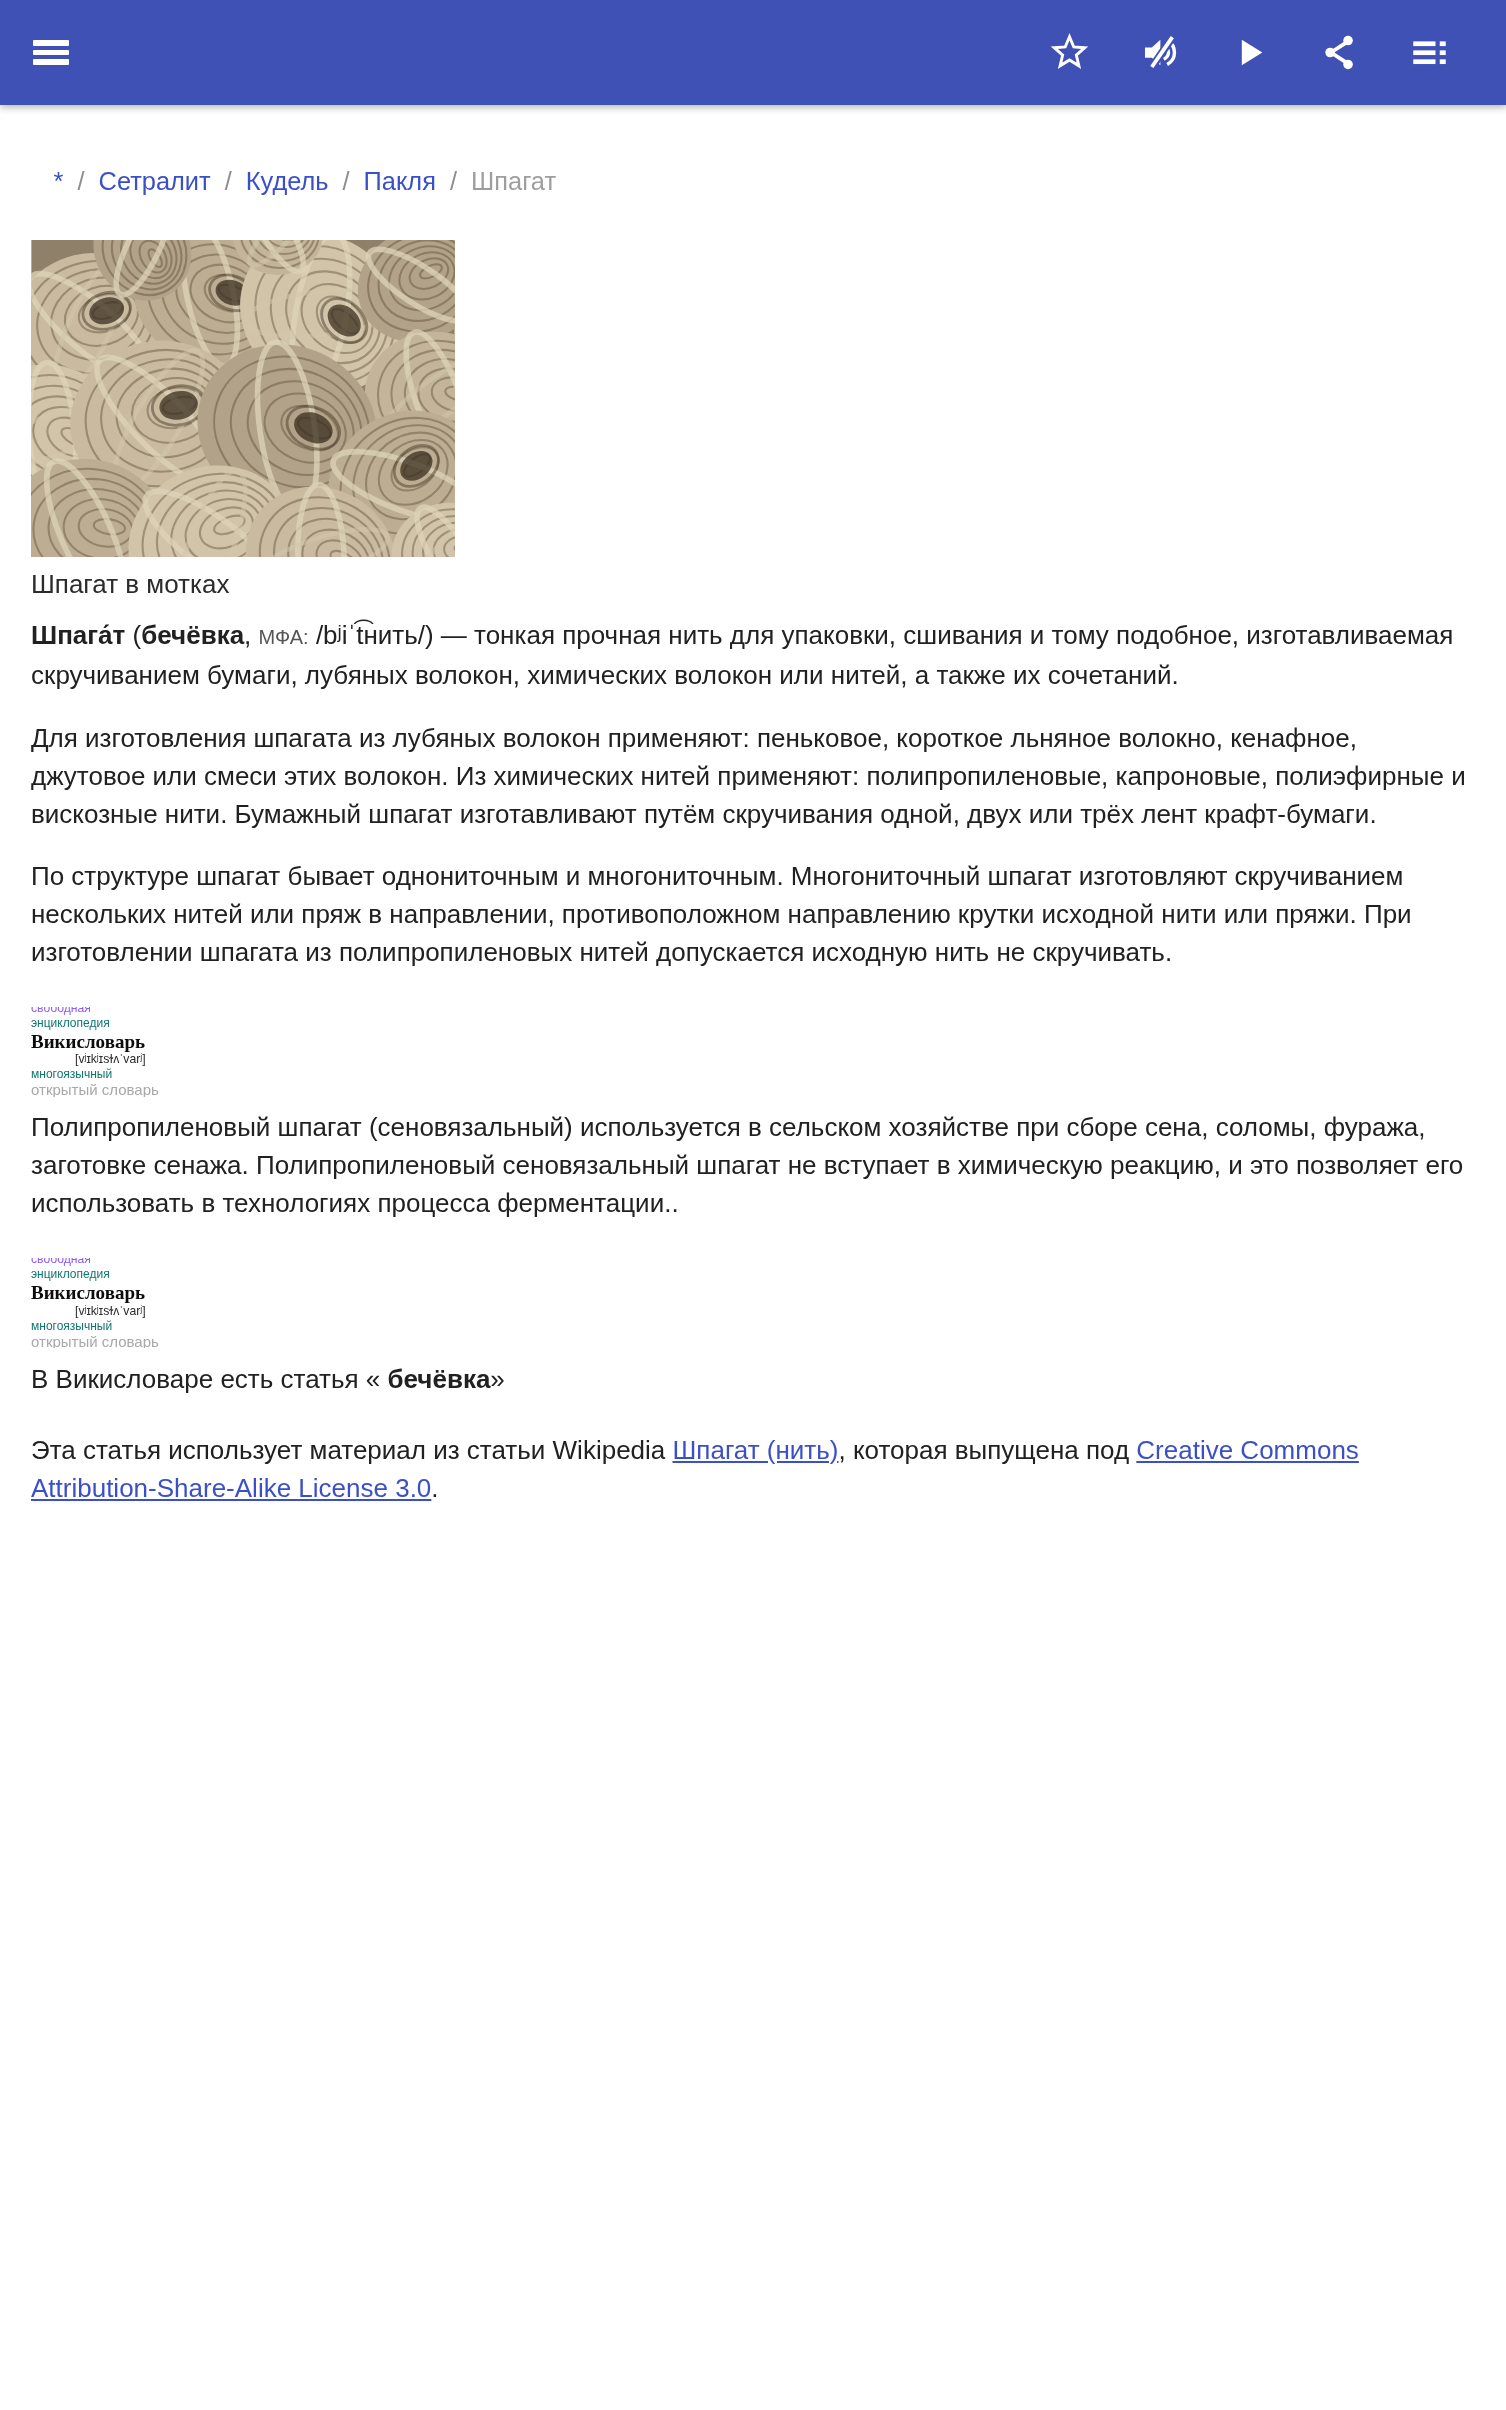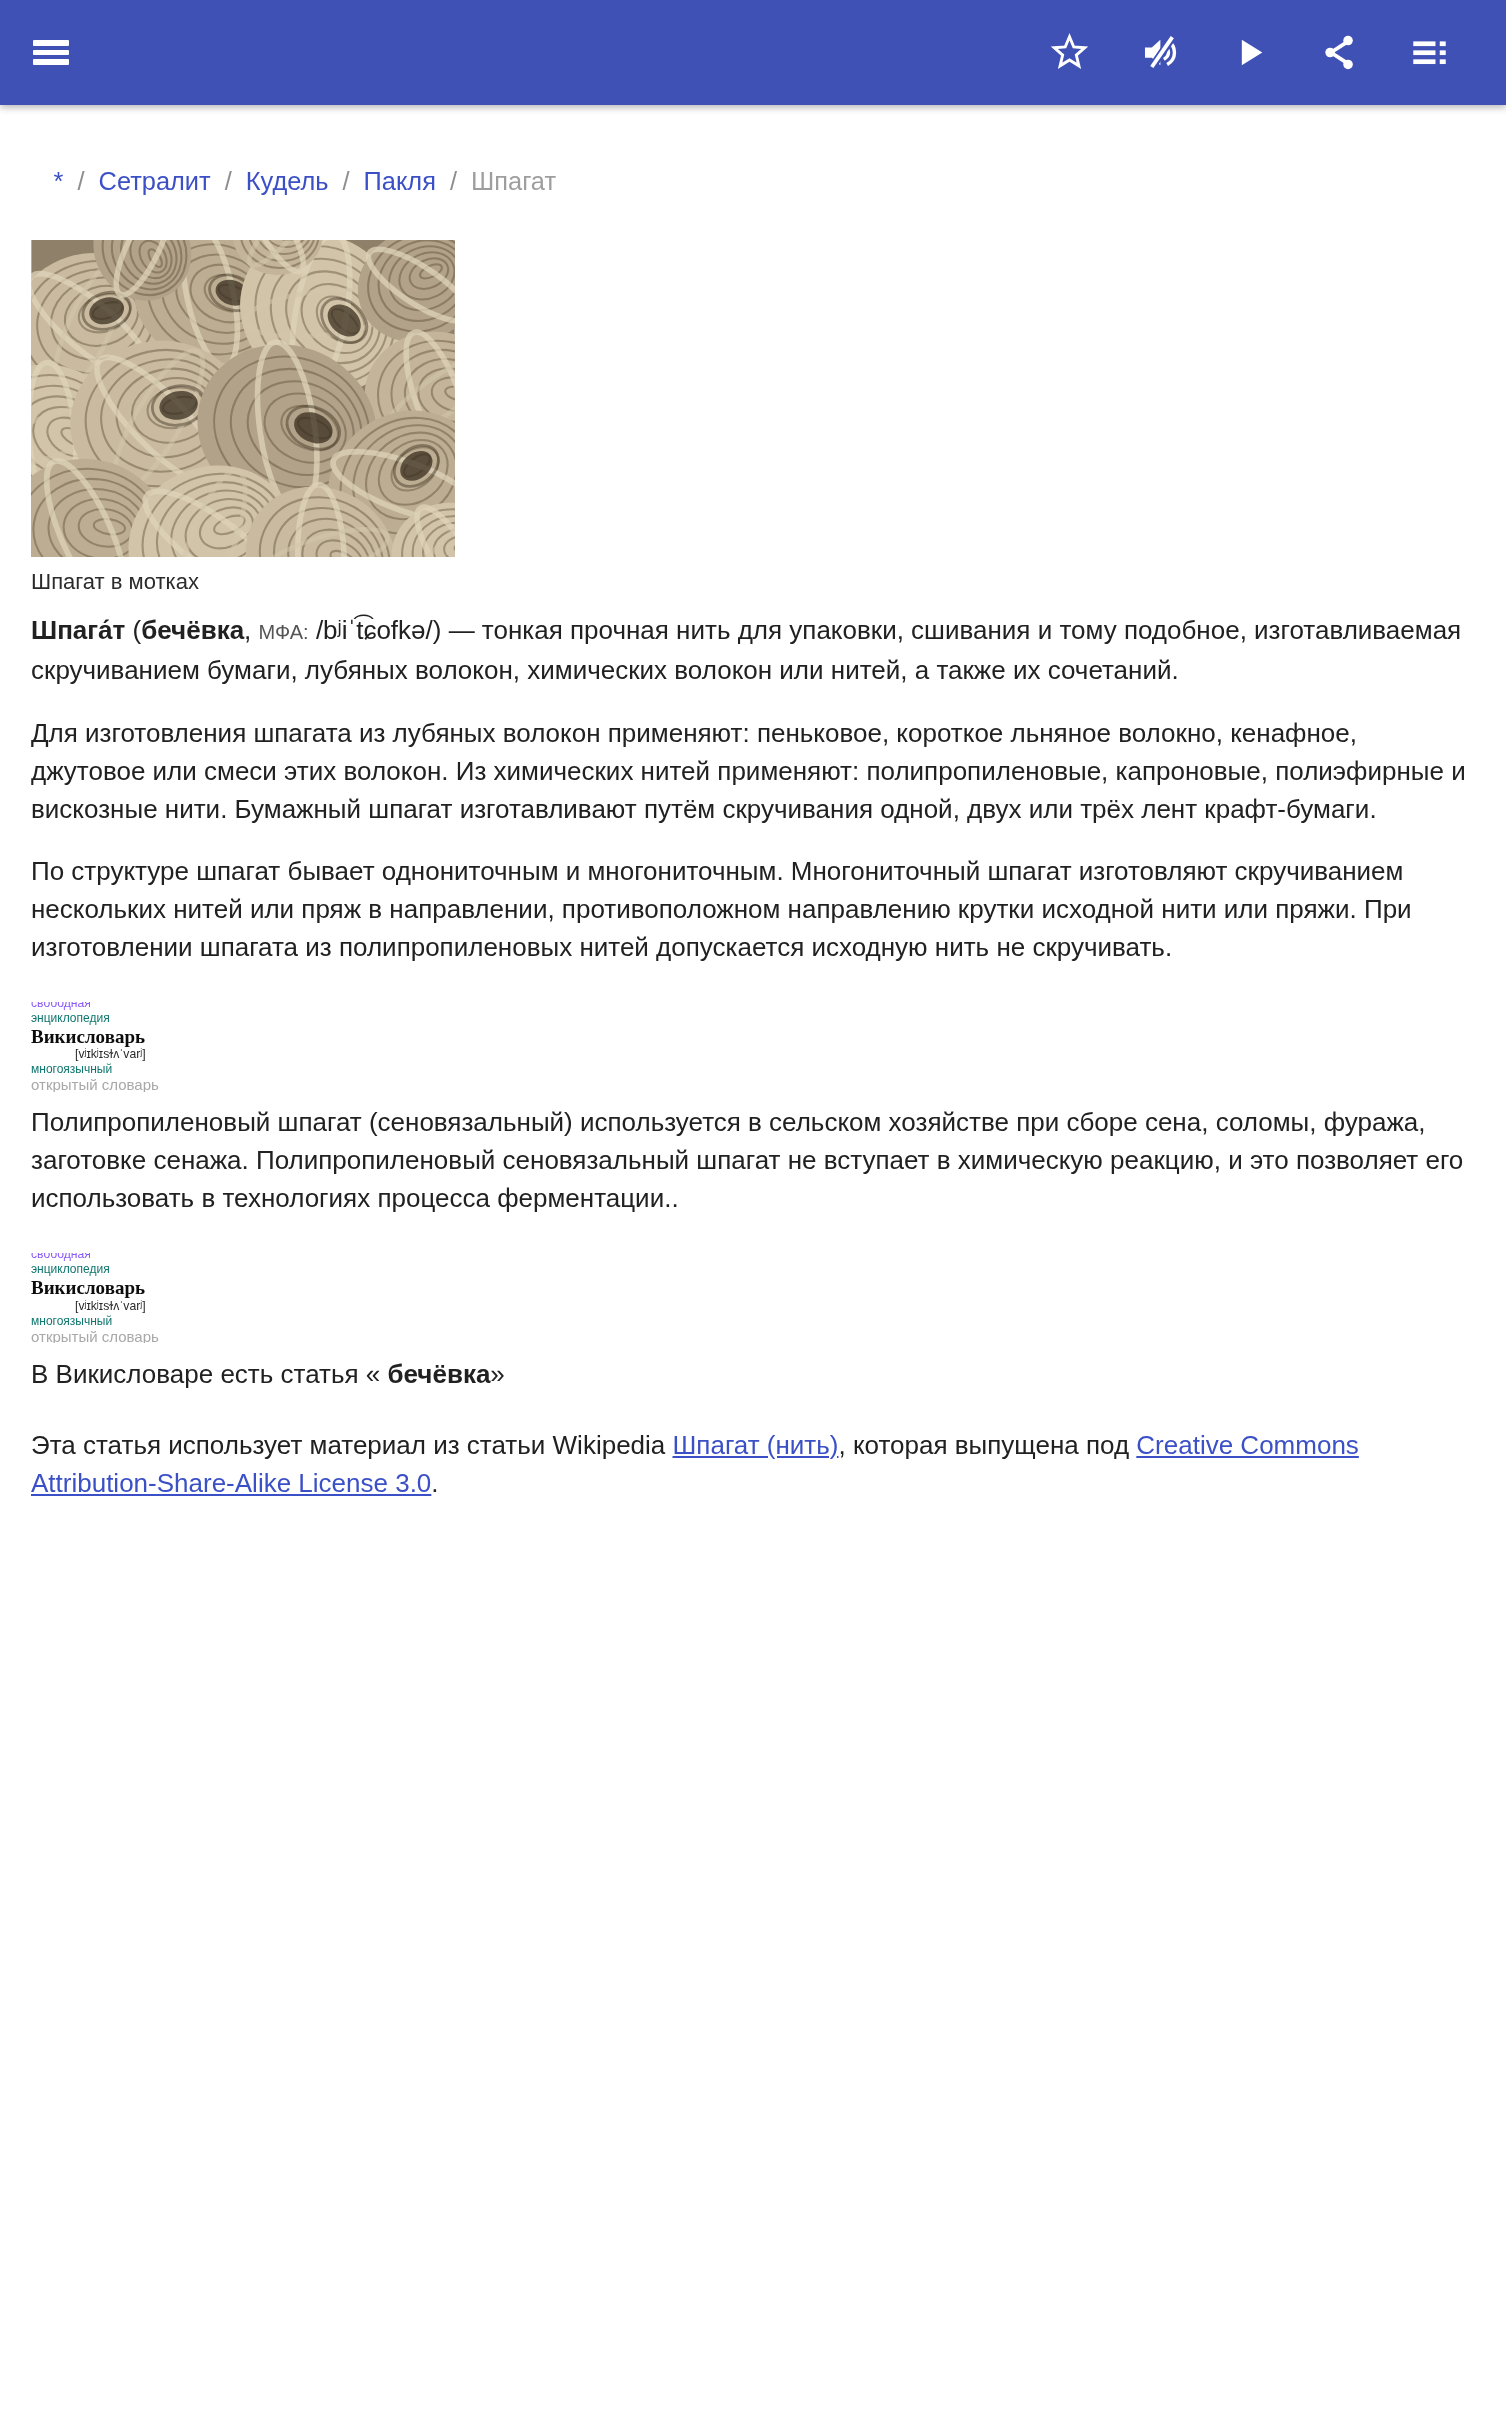--- a/index.html
+++ b/index.html
@@ -19,21 +19,21 @@
   
   .content{padding:62px 31px 0 31px;}
 
   .breadcrumb{padding-left:22.6px;font-size:25.4px;display:flex;align-items:baseline;}
   .breadcrumb a{color:#3B50C6;text-decoration:none;cursor:pointer;}
   .crumb-sep{color:#8e8e8e;margin:0 14px;}
   .crumb-current{color:#9E9E9E;}
 
   figure{margin:44px 0 0 0;padding:0;}
   .photo{display:block;width:424px;height:317px;}
-  figcaption{margin-top:12.2px;font-size:22px;color:#2b2b2b;}
+  figcaption{margin-top:12.2px;font-size:26px;color:#2b2b2b;}
 
   p{font-size:26px;line-height:38px;margin:24.5px 0 0 0;max-width:1444px;}
   .lead{margin-top:16px;}
   .ipa-label{font-size:20px;color:#555;}
   b{font-weight:bold;}
 
   
   .wikt-logo{margin-top:36px;height:90px;overflow:hidden;width:207px;cursor:pointer;}
   .wikt-logo div{white-space:nowrap;}
   .wl-top{font-size:12.2px;line-height:15px;color:#8b5cf6;margin-top:-6.6px;}
@@ -289,21 +289,21 @@
           <ellipse cx="11.16" cy="-4.96" rx="28.519999999999996" ry="22.320000000000004" fill="none" stroke="rgba(88,72,50,0.42)" stroke-width="2.2"></ellipse>
           <ellipse cx="13.95" cy="-6.2" rx="20.15" ry="13.950000000000001" fill="none" stroke="rgba(88,72,50,0.42)" stroke-width="2.2"></ellipse>
           <ellipse cx="16.74" cy="-7.44" rx="11.779999999999998" ry="5.580000000000005" fill="none" stroke="rgba(88,72,50,0.42)" stroke-width="2.2"></ellipse>
           <ellipse cx="0" cy="0" rx="58.9" ry="18.599999999999998" fill="none" stroke="rgba(222,211,186,0.75)" stroke-width="6" transform="rotate(58)"></ellipse>
           <ellipse cx="0" cy="0" rx="55.800000000000004" ry="16.12" fill="none" stroke="rgba(210,198,172,0.55)" stroke-width="5" transform="rotate(-48)"></ellipse>
         </g>
       </svg>
     <figcaption>Шпагат в мотках</figcaption>
   </figure>
 
-  <p class="lead"><b>Шпага́т</b><span> (</span><b>бечёвка</b><span>, </span><span class="ipa-label">МФА:</span><span> /bʲiˈt͡ɕofkə/</span><span>) — тонкая прочная нить для упаковки, сшивания и тому подобное, изготавливаемая скручиванием бумаги, лубяных волокон, химических волокон или нитей, а также их сочетаний.</span></p>
+  <p class="lead"><b>Шпага́т</b><span> (</span><b>бечёвка</b><span>, </span><span class="ipa-label">МФА:</span><span> /bʲiˈt͡нить/</span><span>) — тонкая прочная нить для упаковки, сшивания и тому подобное, изготавливаемая скручиванием бумаги, лубяных волокон, химических волокон или нитей, а также их сочетаний.</span></p>
 
   <p>Для изготовления шпагата из лубяных волокон применяют: пеньковое, короткое льняное волокно, кенафное, джутовое или смеси этих волокон. Из химических нитей применяют: полипропиленовые, капроновые, полиэфирные и вискозные нити. Бумажный шпагат изготавливают путём скручивания одной, двух или трёх лент крафт-бумаги.</p>
 
   <p>По структуре шпагат бывает однониточным и многониточным. Многониточный шпагат изготовляют скручиванием нескольких нитей или пряж в направлении, противоположном направлению крутки исходной нити или пряжи. При изготовлении шпагата из полипропиленовых нитей допускается исходную нить не скручивать.</p>
 
   <div class="wikt-logo">
     <div class="wl-top">свободная</div>
     <div class="wl-line">энциклопедия</div>
     <div class="wl-title">Викисловарь</div>
     <div class="wl-ipa">[vʲɪkʲɪsɫʌˈvarʲ]</div>

